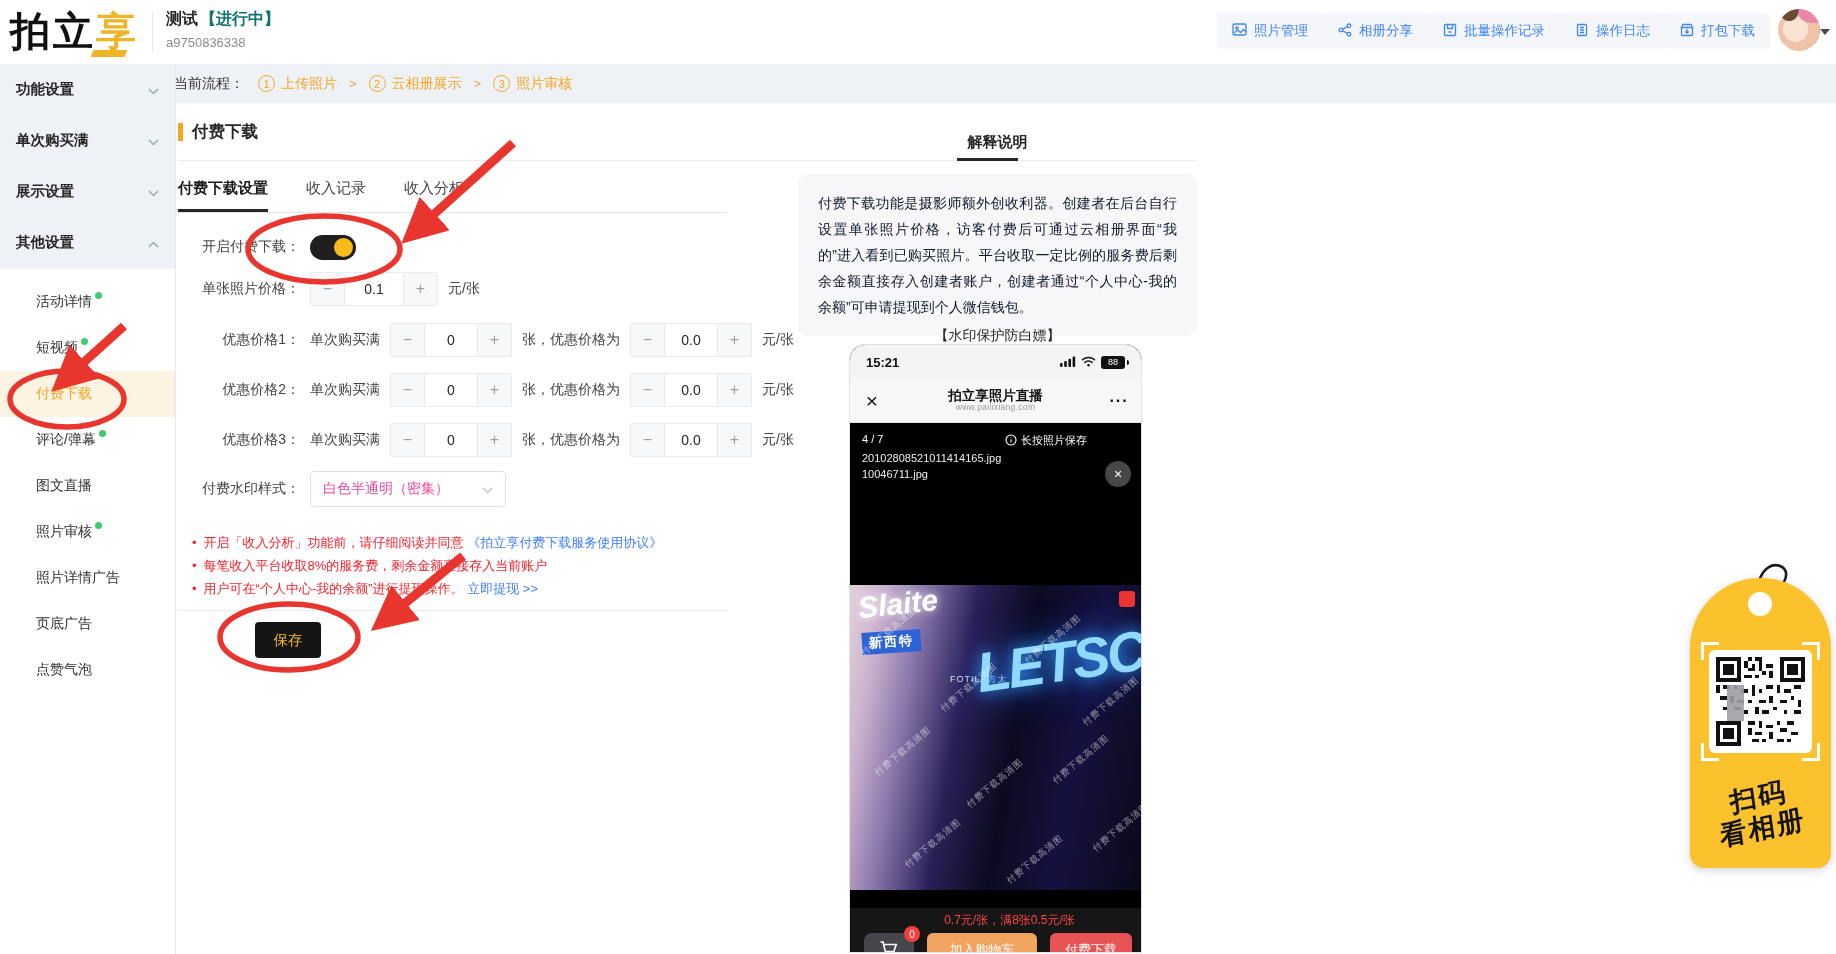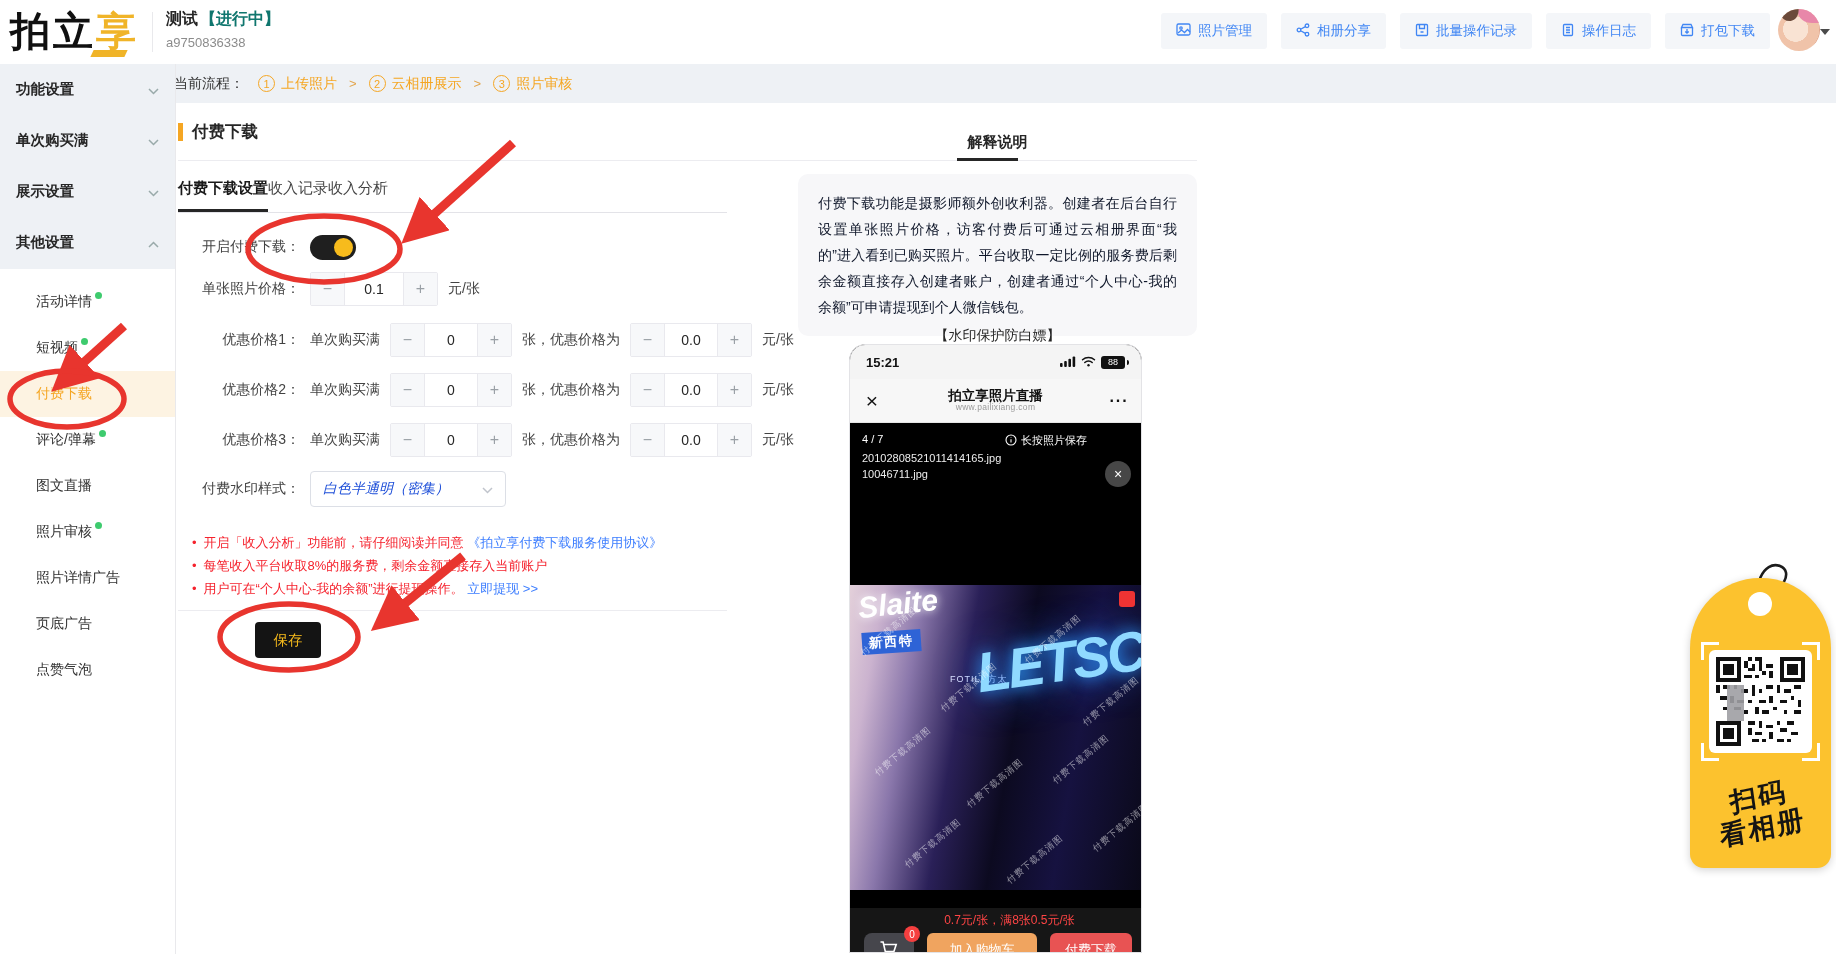--- a/index.html
+++ b/index.html
@@ -10,21 +10,21 @@
   .header { position:absolute; left:0; top:0; width:1836px; height:64px; background:#fff; z-index:5; }
   .logo { position:absolute; left:10px; top:6px; font-size:40px; font-weight:900; letter-spacing:3px; line-height:50px; }
   .logo .l1 { color:#101010; }
   .logo .l2 { color:#F0B428; }
   .logo-swoosh { position:absolute; left:92px; top:50px; width:34px; height:7px; background:#F0B428; transform:skewX(-25deg); }
   .hdr-vline { position:absolute; left:152px; top:12px; width:1px; height:40px; background:#e9e9ec; }
   .title-block { position:absolute; left:166px; top:9px; }
   .title-row { font-size:16px; font-weight:700; }
   .title-status { color:#0f766e; margin-left:2px; }
   .album-id { font-size:13px; color:#8c8c8c; margin-top:5px; }
-  .hdr-actions { position:absolute; right:66px; top:13px; display:flex; gap:14px; }
+  .hdr-actions { position:absolute; right:66px; top:13px; display:flex; }
   .hdr-btn { height:36px; padding:0 15px; background:#f4f6f9; border:none; border-radius:3px; color:#4086F4; font-size:13.5px; font-family:inherit; display:flex; align-items:center; gap:7px; cursor:pointer; }
   .hdr-btn svg { flex:none; }
   .avatar-wrap { position:absolute; right:6px; top:9px; width:52px; height:46px; cursor:pointer; }
   .avatar { position:absolute; left:0; top:0; width:42px; height:42px; border-radius:50%; overflow:hidden; background:radial-gradient(circle at 42% 48%, #f9e3d3 0 38%, #f0c3a9 39% 72%, #dda287 73%); }
   .av-hat { position:absolute; right:-4px; top:-6px; width:26px; height:20px; background:#e887a9; border-radius:50% 50% 10% 60%; }
   .av-hair { position:absolute; left:2px; top:0px; width:20px; height:12px; background:#6b4a3a; border-radius:0 0 50% 50%/0 0 100% 100%; transform:rotate(-15deg); }
   .av-caret { position:absolute; right:0; top:20px; width:0; height:0; border-left:5px solid transparent; border-right:5px solid transparent; border-top:6px solid #4a4a4a; }
 
   
   .crumb-bar { position:absolute; left:152px; top:64px; width:1684px; height:39px; background:#eef1f5; display:flex; align-items:center; padding-left:22px; z-index:4; }
@@ -40,34 +40,34 @@
   .side-items { padding-top:10px; }
   .side-item { height:46px; display:flex; align-items:center; padding-left:36px; font-size:14px; color:#333; cursor:pointer; position:relative; }
   .side-item.active { background:#fdf3e2; color:#F5A623; }
   .dot { width:7px; height:7px; border-radius:50%; background:#3ECB6E; margin-left:3px; position:relative; top:-7px; }
 
   
   .main { position:absolute; left:152px; top:103px; right:0; bottom:0; background:#fff; }
   .sec-title { position:absolute; left:26px; top:18px; display:flex; align-items:center; gap:9px; font-size:16.5px; font-weight:700; }
   .sec-bar { width:5px; height:18px; background:#F5A623; }
   .hr1 { position:absolute; left:26px; top:57px; width:1019px; height:1px; background:#ececf0; }
-  .tabs { position:absolute; left:26px; top:76px; display:flex; font-size:15px; }
+  .tabs { position:absolute; left:26px; top:76px; display:flex; gap:38px; font-size:15px; }
   .tab { color:#444; cursor:pointer; position:relative; padding-bottom:14px; }
   .tab.active { color:#1a1a1a; font-weight:700; }
   .tab.active::after { content:""; position:absolute; left:0; right:0; bottom:0; height:3px; background:#262626; }
   .tab-line { position:absolute; left:26px; top:109px; width:549px; height:1px; background:#e3e3e8; }
 
   .frow { position:absolute; left:25px; display:flex; align-items:center; gap:10px; height:36px; }
   .flabel { width:123px; text-align:right; font-size:14px; color:#434343; flex:none; }
   .ftext { font-size:14px; color:#434343; }
   .stepper { display:flex; border:1px solid #e9e9ee; border-radius:2px; overflow:hidden; height:34px; }
   .st-btn { width:33px; background:#f7f8fa; border:none; color:#9aa0a6; font-size:16px; font-family:inherit; display:flex; align-items:center; justify-content:center; cursor:pointer; }
   .st-val { width:54px; background:#fff; border-left:1px solid #e9e9ee; border-right:1px solid #e9e9ee; display:flex; align-items:center; justify-content:center; font-size:14px; color:#262626; }
   .st-val.wide { width:60px; }
-  .select { width:196px; height:36px; border:1px solid #dcdfe6; border-radius:4px; display:flex; align-items:center; justify-content:space-between; padding:0 12px; font-size:14px; color:#1d4ed8; cursor:pointer; background:#fff;font-style:italic; }
+  .select { width:196px; height:36px; border:1px solid #dcdfe6; border-radius:4px; display:flex; align-items:center; justify-content:space-between; padding:0 12px; font-size:14px; color:#ec4899; cursor:pointer; background:#fff; }
   .notes { position:absolute; left:40px; top:428px; font-size:13px; line-height:23px; }
   .note { color:#F5222D; }
   .note::before { content:"•"; margin-right:7px; }
   .note a { color:#3D7EFF; text-decoration:none; cursor:pointer; }
   .hr2 { position:absolute; left:26px; top:507px; width:549px; height:1px; background:#ececf0; }
   .save-btn { position:absolute; left:103px; top:519px; width:66px; height:36px; background:#141414; color:#F7BB1C; border:none; border-radius:4px; font-size:14.5px; font-family:inherit; cursor:pointer; }
 
   .toggle { width:46px; height:25px; background:#1f1f1f; border-radius:13px; position:relative; cursor:pointer; flex:none; }
   .toggle .knob { position:absolute; right:3px; top:3px; width:19px; height:19px; border-radius:50%; background:#F7BB1C; }
 

